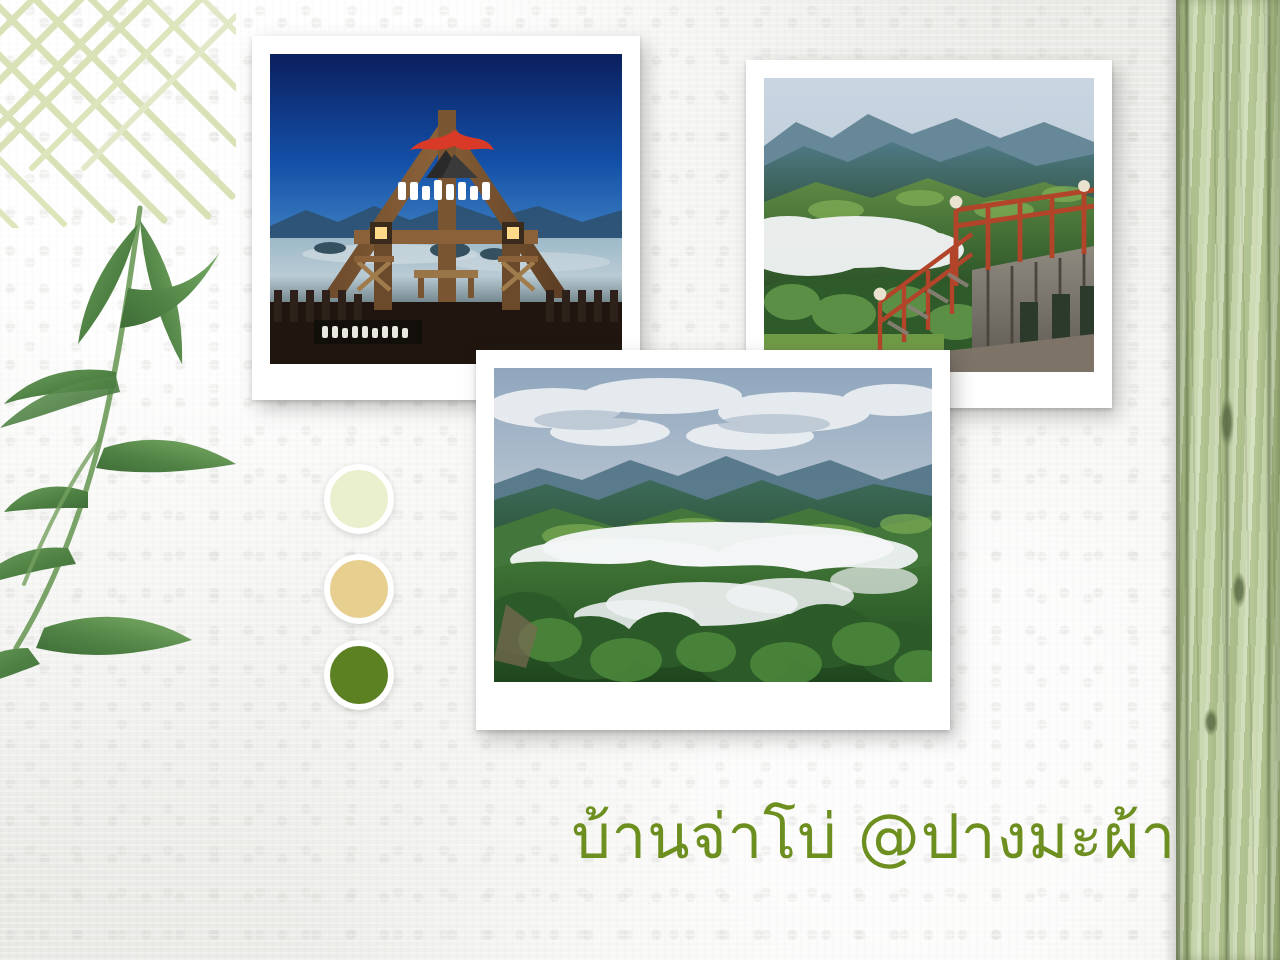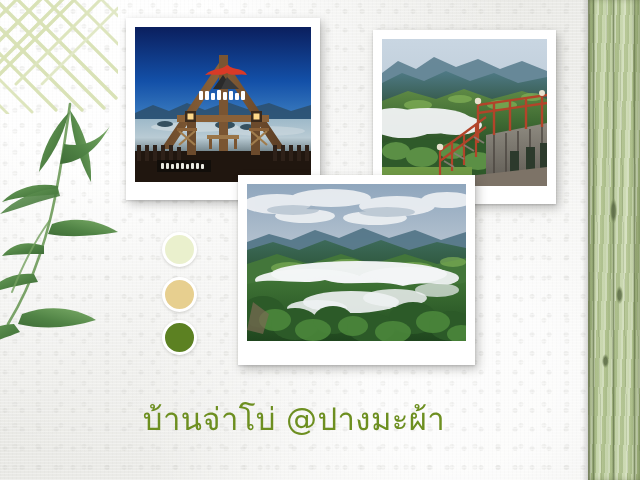--- a/index.html
+++ b/index.html
@@ -74,21 +74,21 @@
     position:absolute;width:35px;height:35px;border-radius:50%;
     border:3px solid #ffffff;box-sizing:border-box;
     box-shadow:0 1px 3px rgba(80,80,75,.22);
   }
   #sw0{left:162px;top:232px;}
   #sw1{left:162px;top:277px;}
   #sw2{left:162px;top:320px;}
 
   
   #caption{
-    position:absolute;left:0;top:396px;width:588px;text-align:center;
+    position:absolute;left:0;top:396px;width:588px;text-align:right;
     font-size:31px;line-height:46px;letter-spacing:.4px;
     color:#6d8f20;white-space:nowrap;
     font-family:"DejaVu Sans","Liberation Sans",sans-serif;
   }
 </style>
 </head>
 <body>
 
 <div id="slide">
 

